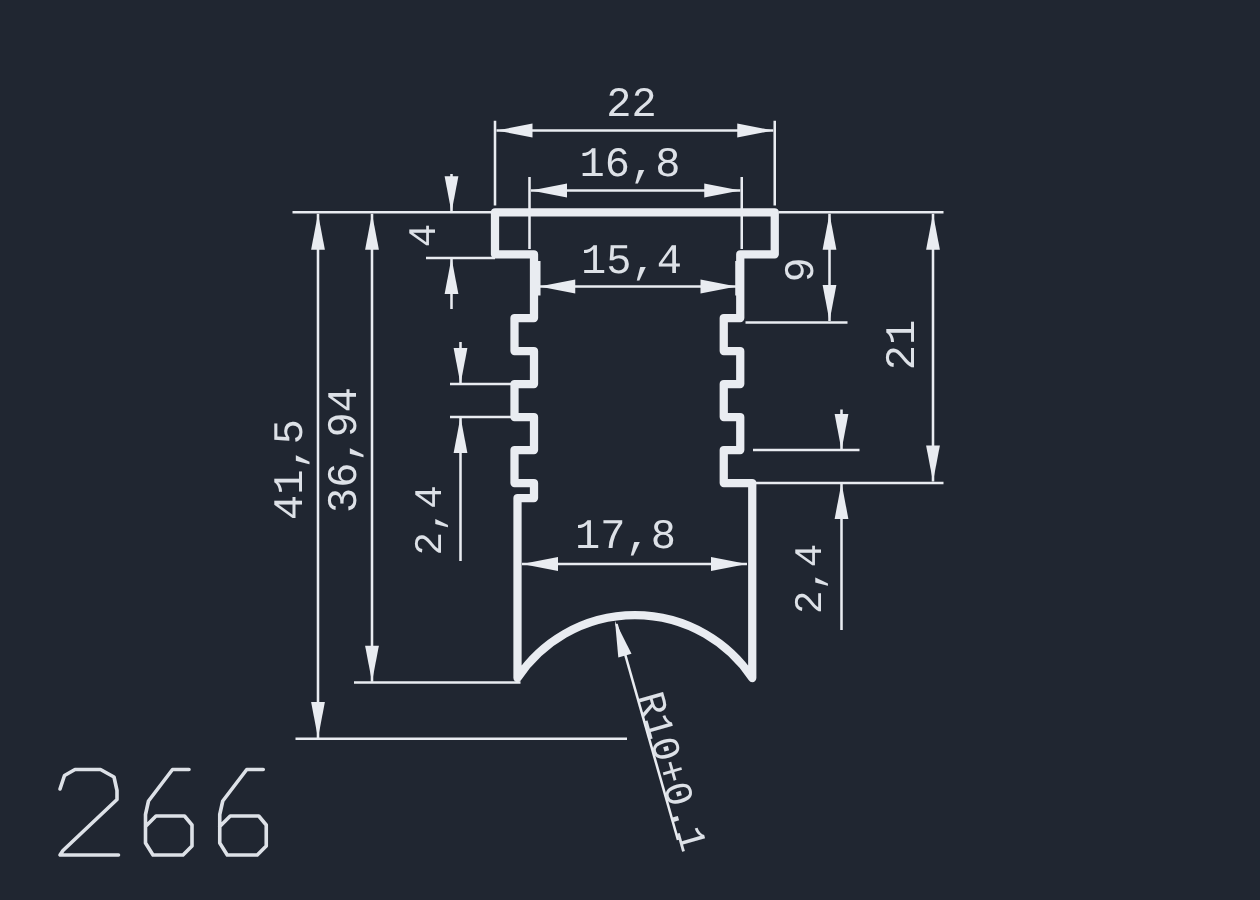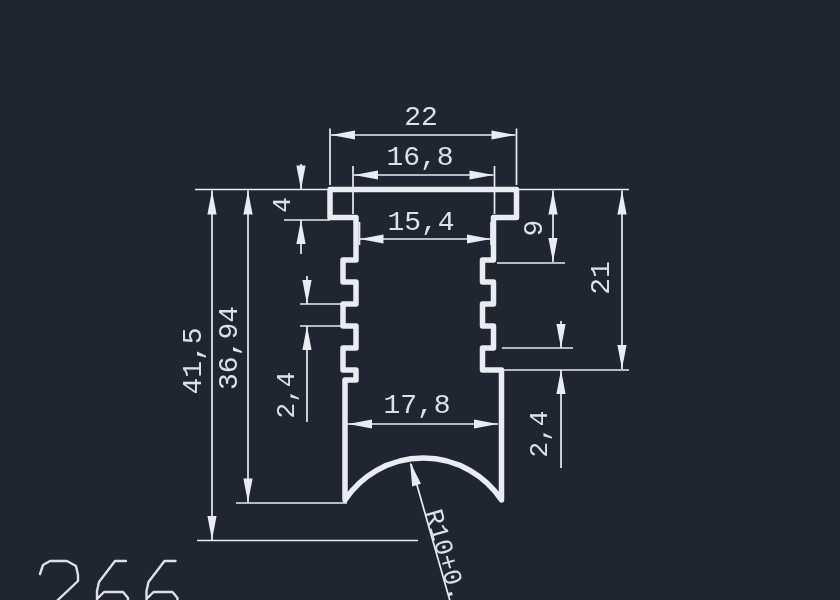--- a/index.html
+++ b/index.html
@@ -2,21 +2,21 @@
 <html style="--bg: #202631; --line: #e9ecf1; --text: #dde1e7;"><head>
 <meta charset="utf-8">
 <style>
   :root{
     --bg:#202631;
     --line:#e9ecf1;
     --text:#dde1e7;
   }
   html,body{margin:0;padding:0;}
   body{background:var(--bg);width:840px;height:600px;overflow:hidden;}
-  .stage{width:840px;height:504px;position:relative;margin-top:48px;}
+  .stage{width:840px;height:504px;position:relative;}
   svg{display:block;}
   .profile{stroke:var(--line);stroke-width:5.5;fill:none;stroke-linejoin:round;stroke-linecap:round;}
   .thin{stroke:var(--line);stroke-width:1.7;fill:none;stroke-linecap:butt;}
   .arrow{fill:var(--line);stroke:none;}
   text{font-family:"Liberation Mono","DejaVu Sans Mono",monospace;fill:var(--text);font-size:28px;}
   text.small{font-size:26px;}
   .stick{stroke:var(--text);stroke-width:2.4;fill:none;stroke-linejoin:round;stroke-linecap:round;}
 </style>
 </head>
 <body>

